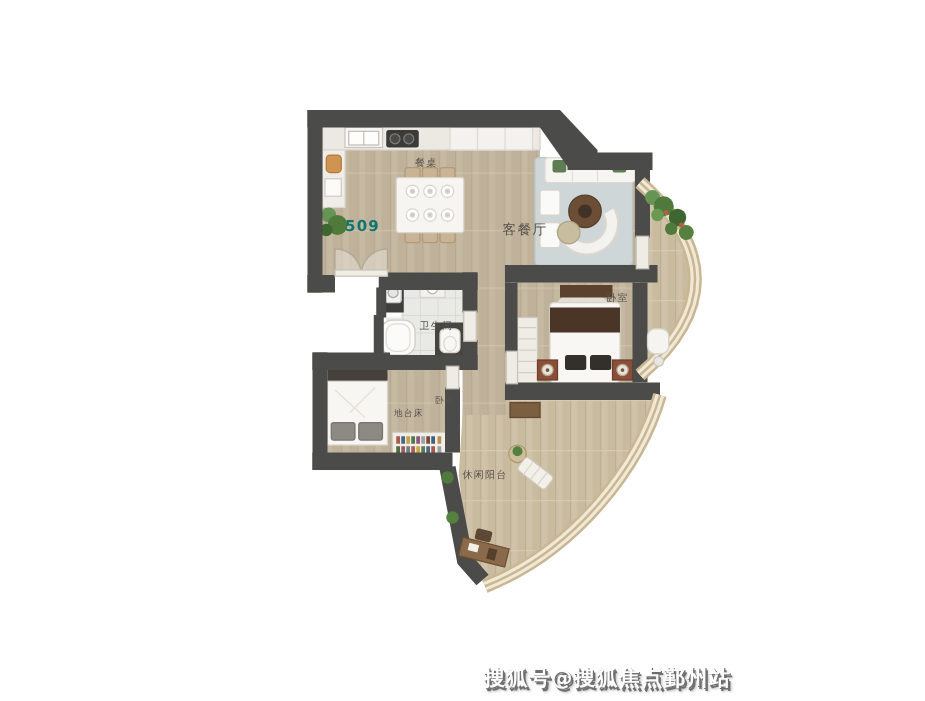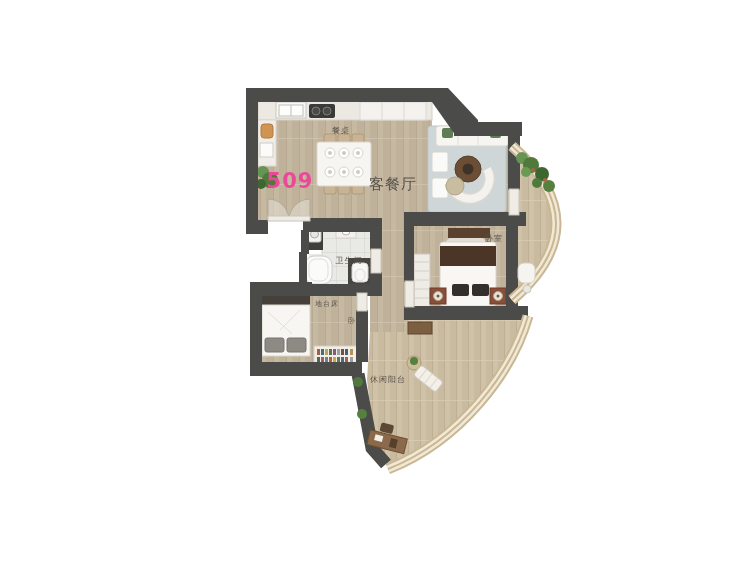--- a/index.html
+++ b/index.html
@@ -8,21 +8,21 @@
     font-family:"DejaVu Sans","Liberation Sans",sans-serif;
   }
   .stage svg{position:absolute;left:0;top:0;}
   .lbl{
     position:absolute;transform:translate(-50%,-50%);
     color:#57504a;white-space:nowrap;letter-spacing:1px;line-height:1;
     font-family:"DejaVu Sans",sans-serif;
   }
   .unit{
     position:absolute;transform:translate(-50%,-50%);
-    font-size:21px;font-weight:700;color:#ec4899;letter-spacing:1px;
+    font-size:12px;font-weight:700;color:#0f766e;letter-spacing:1px;
   }
   .watermark{
     position:absolute;right:4px;top:531px;
     font-size:17px;font-weight:700;color:#fdfdfd;letter-spacing:1px;
     text-shadow:1px 1px 0 #6f6f6f,2px 2px 0 #6f6f6f,3px 3px 2px rgba(0,0,0,.25);
   }
 </style>
 </head>
 <body>
 
@@ -264,21 +264,22 @@
     <g transform="rotate(14 386 442)">
       <rect x="368" y="434" width="38" height="15" fill="#8a6a4a" stroke="#6d5034"></rect>
       <rect x="374" y="437" width="8" height="6" fill="#f2efe8"></rect>
       <rect x="390" y="437" width="7" height="9" fill="#55402c"></rect>
       <rect x="377" y="424" width="13" height="9" rx="2" fill="#5d4833"></rect>
     </g>
   </g>
 </svg>
 
   <span class="lbl" style="left:341px;top:131px;font-size:8px;">餐桌</span>
-  <span class="lbl" style="left:393px;top:184px;font-size:15px;text-align:right;">客餐厅</span>
+  <span class="lbl" style="left:420px;top:184px;font-size:11px;text-align:right;">客餐厅</span>
   <span class="lbl" style="left:349px;top:261px;font-size:8px;">卫生间</span>
   <span class="lbl" style="left:494px;top:239px;font-size:8px;">卧室</span>
-  <span class="lbl" style="left:327px;top:304px;font-size:7px;">地台床</span>
+  <span class="lbl" style="left:327px;top:331px;font-size:7px;">地台床</span>
   <span class="lbl" style="left:356px;top:321px;font-size:7px;">卧室</span>
   <span class="lbl" style="left:388px;top:380px;font-size:8px;">休闲阳台</span>
 
   <span class="unit" style="left:290px;top:181px;">509</span>
+  <span class="watermark">搜狐号@搜狐焦点鄞州站</span>
 </div>
 
 </body></html>

